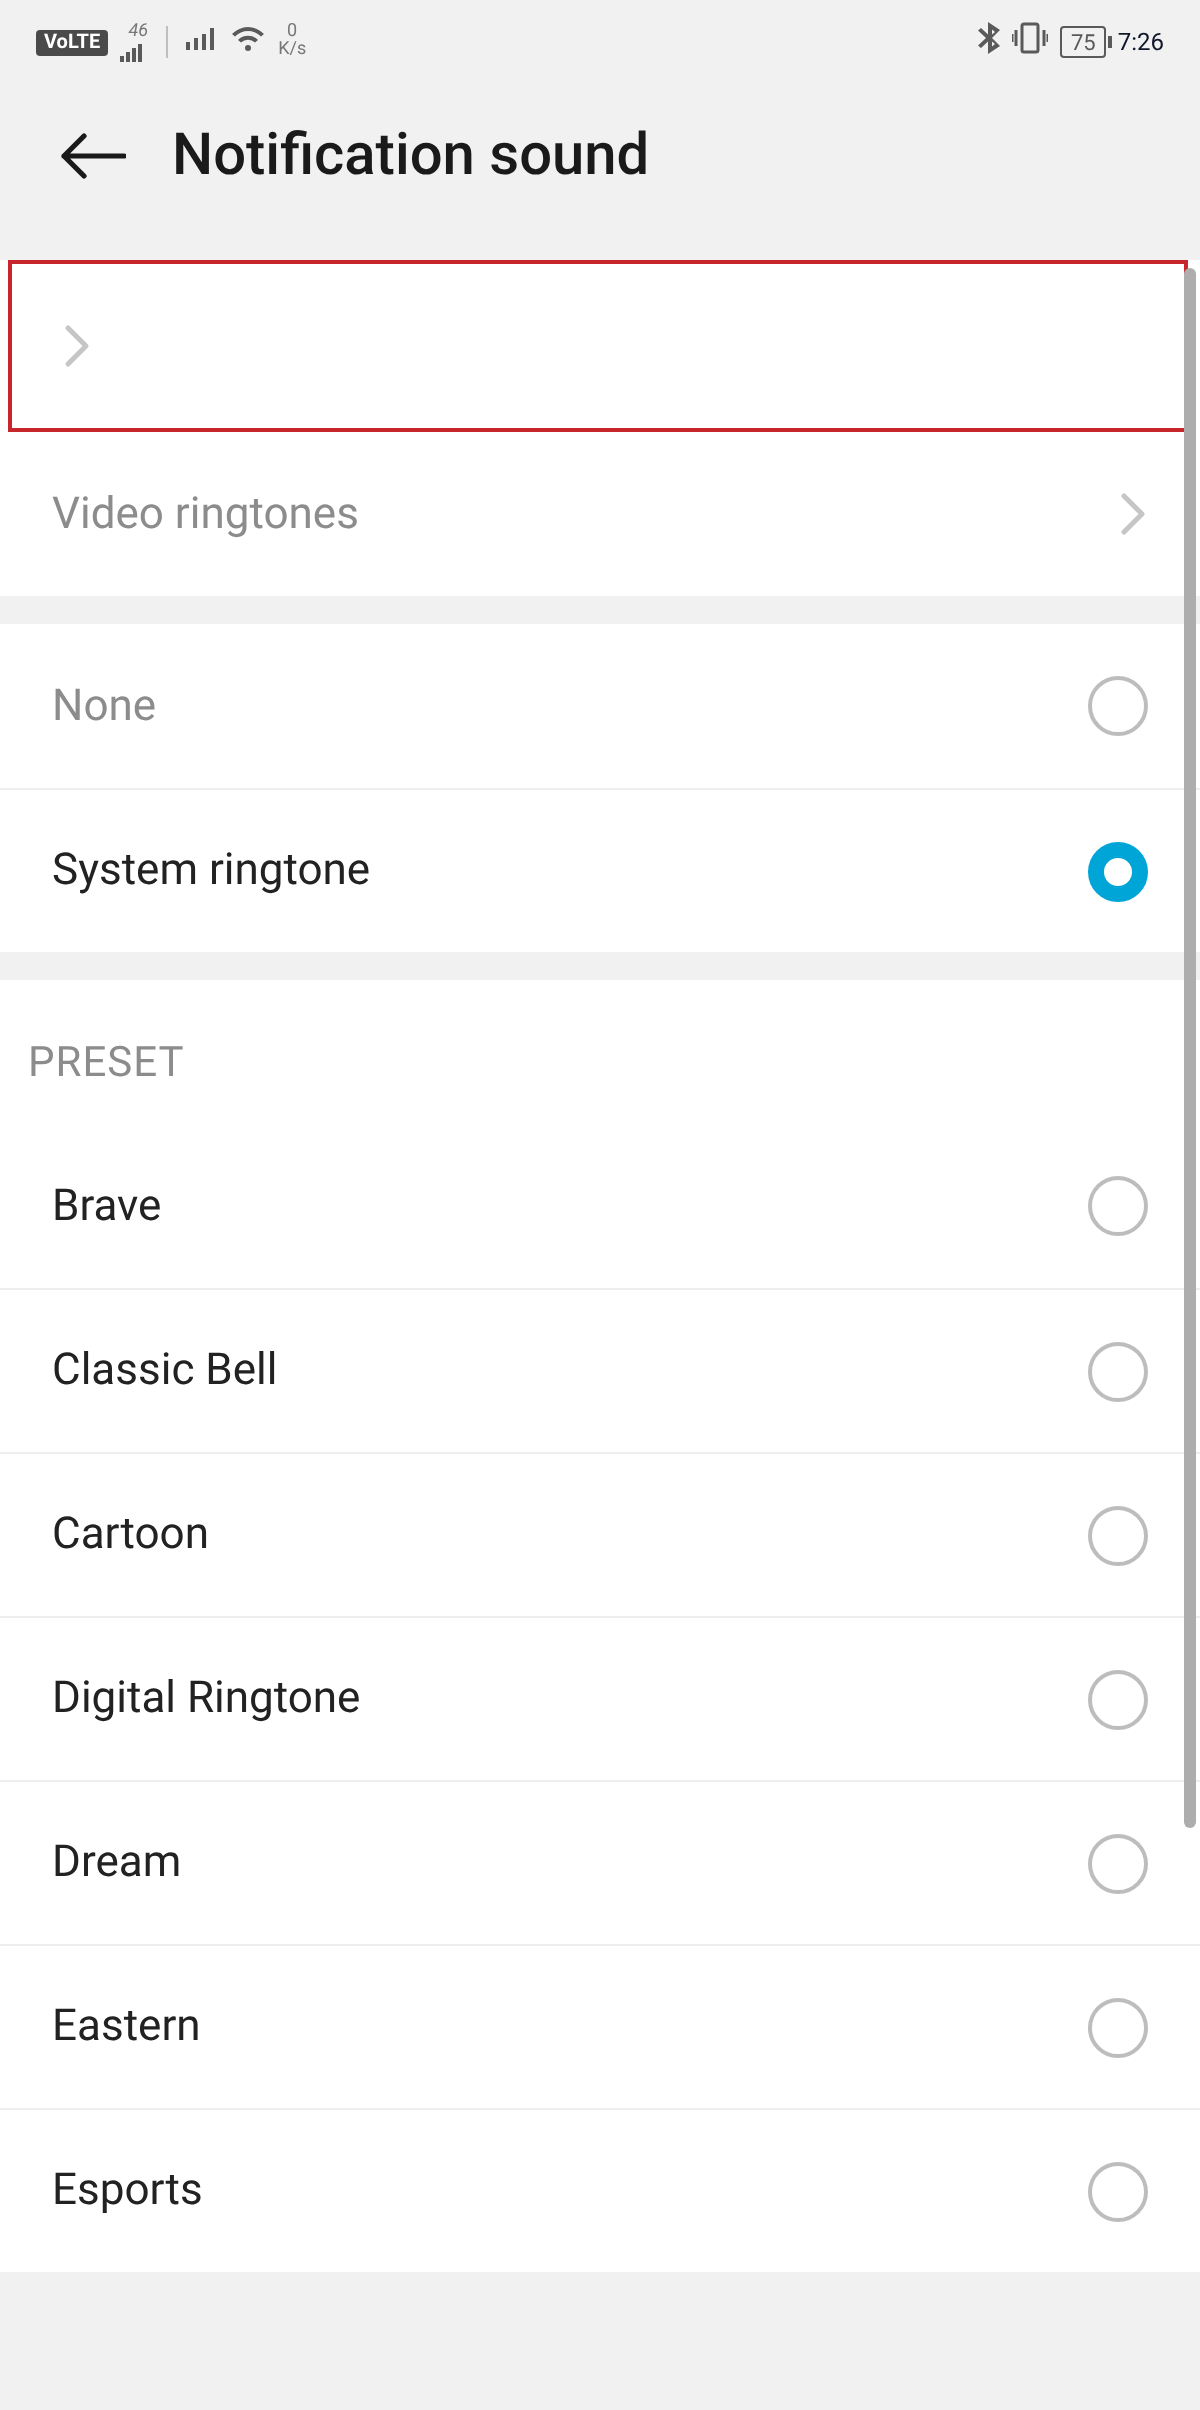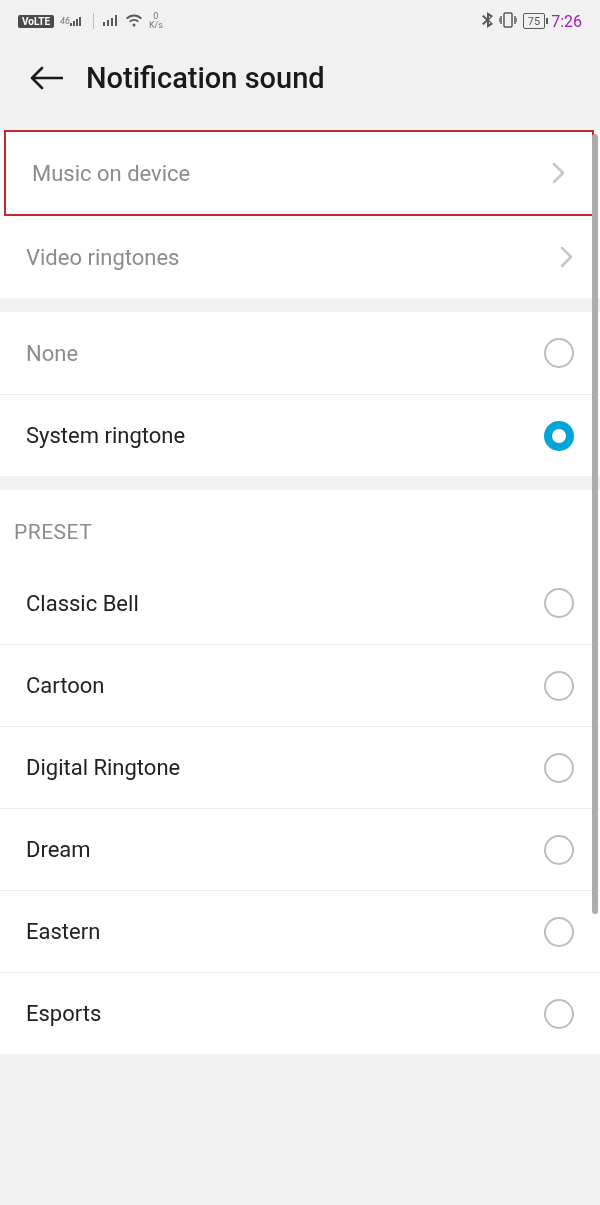--- a/index.html
+++ b/index.html
@@ -79,21 +79,21 @@
     .chev svg, .back-btn svg { display:block; }
   </style>
 </head>
 <body>
 
 <div class="screen">
 
   <div class="status-bar">
     <div class="sb-left">
       <span class="volte-badge">VoLTE</span>
-      <span style="display:flex;align-items:flex-end;line-height:1;font-style:italic;">
+      <span style="display:flex;flex-direction:column;align-items:flex-end;line-height:1;font-style:italic;">
         <span class="sb-small">46</span>
         <svg width="14" height="10" viewBox="0 0 14 10">
             <path d="M0 10h2V7H0zM3 10h2V5H3zM6 10h2V3H6zM9 10h2V1H9z" fill="#5a5a5a"></path>
           </svg>
       </span>
       <span style="display:inline-block;width:1px;height:16px;background:#bfbfbf;margin:0 3px;"></span>
       <span>
         <svg width="16" height="12" viewBox="0 0 16 12">
             <path d="M0 12h2V8H0zM4 12h2V6H4zM8 12h2V4H8zM12 12h2V1h-2z" fill="#5a5a5a"></path>
           </svg>
@@ -116,37 +116,36 @@
       </span>
       <span>
         <svg width="18" height="16" viewBox="0 0 18 16">
             <rect x="5" y="1" width="8" height="14" rx="1" fill="none" stroke="#5a5a5a" stroke-width="1.5"></rect>
             <path d="M2 4v8M0 6v4M16 4v8M18 6v4" stroke="#5a5a5a" stroke-width="1.5"></path>
           </svg>
       </span>
       <span class="battery-box">
         <span>75</span>
       </span>
-      <span style="font-size:16px;color:#a21caf;">7:26</span>
+      <span style="font-size:12px;color:#0f172a;">7:26</span>
     </div>
   </div>
 
   <div class="header">
     <div class="back-btn">
       <svg width="34" height="24" viewBox="0 0 34 24">
         <path d="M33 12H3M13 2L3 12l10 10" stroke="#1a1a1a" stroke-width="2.6" fill="none" stroke-linecap="round" stroke-linejoin="round"></path>
       </svg>
     </div>
     <div class="header-title">Notification sound</div>
   </div>
 
   <div class="group">
     <div class="highlight-box">
       <div class="row">
-        <span class="row-label disabled">Music on device</span>
         <span class="chev">
           <svg width="14" height="22" viewBox="0 0 14 22">
               <path d="M2 2l9 9-9 9" stroke="#c6c6c6" stroke-width="2.5" fill="none" stroke-linecap="round" stroke-linejoin="round"></path>
             </svg>
         </span>
       </div>
     </div>
     <div class="row">
       <span class="row-label disabled">Video ringtones</span>
       <span class="chev">
@@ -169,20 +168,24 @@
       <span class="radio selected"></span>
     </div>
   </div>
 
   <div class="gap"></div>
 
   <div class="group">
     <div class="section-title">PRESET</div>
     <div class="preset-list">
       <div class="row">
+        <span class="row-label">Brave</span>
+        <span class="radio"></span>
+      </div>
+      <div class="row">
         <span class="row-label">Classic Bell</span>
         <span class="radio"></span>
       </div>
       <div class="row">
         <span class="row-label">Cartoon</span>
         <span class="radio"></span>
       </div>
       <div class="row">
         <span class="row-label">Digital Ringtone</span>
         <span class="radio"></span>

